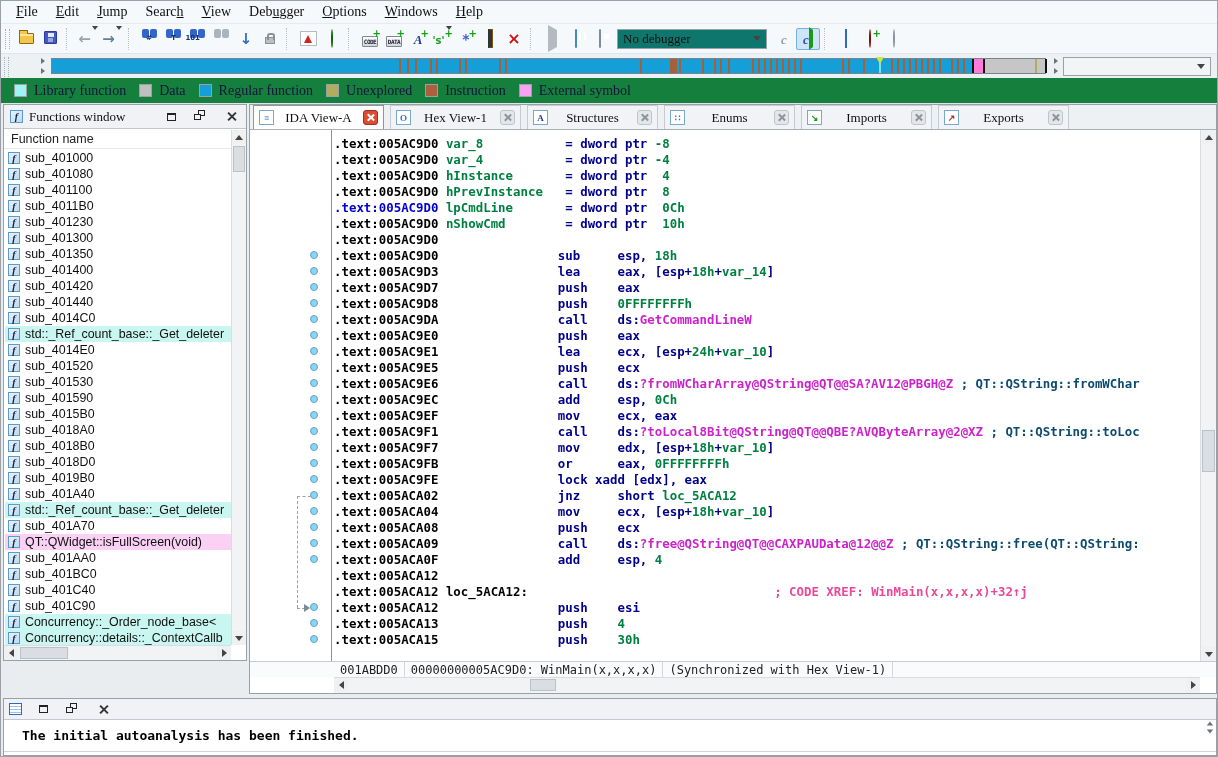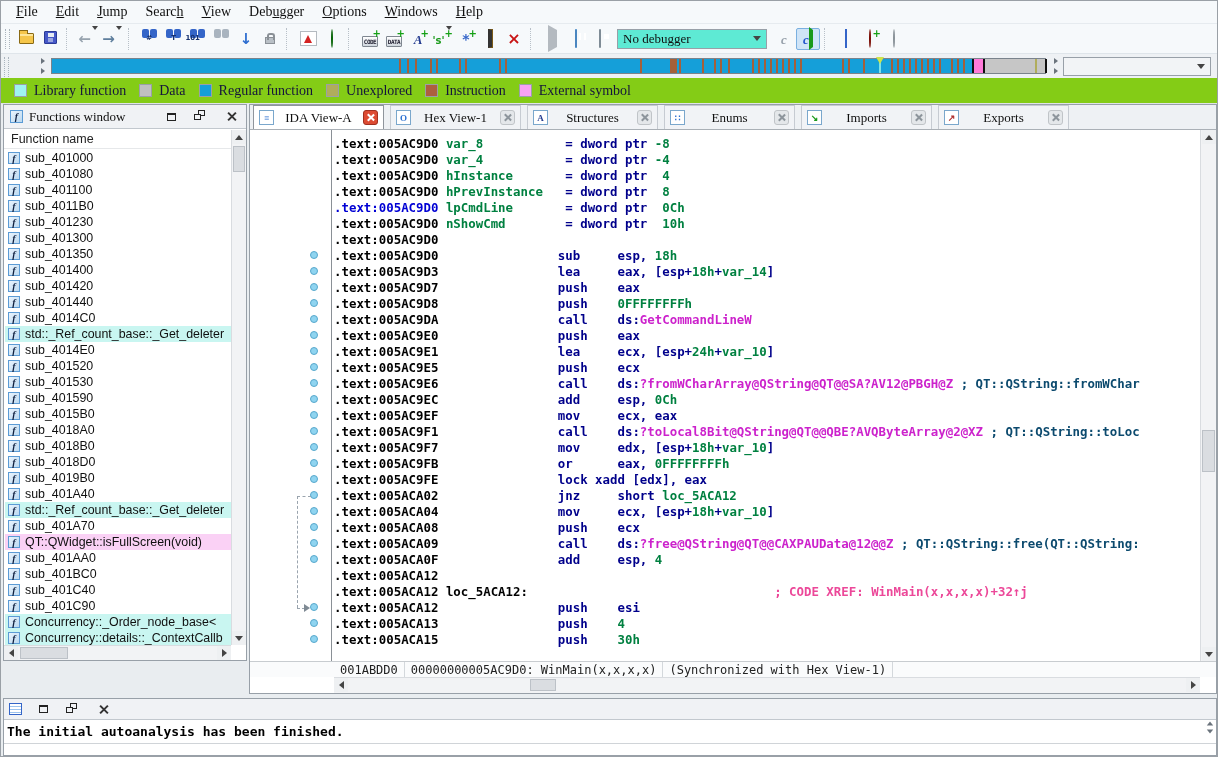--- a/index.html
+++ b/index.html
@@ -10,21 +10,21 @@
   .menubar{position:absolute;left:0;top:0;width:100%;height:23px;background:#f6f9fb;display:flex;align-items:center;padding-left:6px;border-bottom:1px solid #e6ebef}
   .menu-item{font:14px "Liberation Serif",serif;color:#101010;padding:1px 9px;white-space:nowrap}
   .menu-item u{text-decoration:underline}
 
   .toolbar{position:absolute;left:0;top:23px;width:100%;height:30px;background:#f6f9fb;display:flex;align-items:center;padding-left:3px;border-bottom:1px solid #dfe5ea}
   .vgrip{width:5px;height:20px;border-left:1px dotted #aab4bd;border-right:1px dotted #aab4bd;margin:0 4px 0 1px;flex:none}
   .tb-group{display:flex;align-items:center}
   .tb-sep{width:6px;height:22px;border-left:1px dotted #b8c0c8;margin:0 4px;flex:none}
   .tb-btn{width:24px;height:22px;display:flex;align-items:center;justify-content:center;position:relative;flex:none}
   .tb-btn.pressed{background:#cfe4f7;border:1px solid #7ab0e0;border-radius:2px}
-  .tb-combo{width:150px;height:20px;border:1px solid #98a0a8;background:#5eead4;display:flex;align-items:center;padding:0 5px;margin:0 5px}
+  .tb-combo{width:150px;height:20px;border:1px solid #98a0a8;background:#0f766e;display:flex;align-items:center;padding:0 5px;margin:0 5px}
   .tb-combo-text{font:13px "Liberation Serif",serif;color:#101010;flex:1;white-space:nowrap}
 
   
   .tri-down{width:0;height:0;border-left:4px solid transparent;border-right:4px solid transparent;border-top:5px solid #444}
   .tri-down.sm{border-left-width:3px;border-right-width:3px;border-top-width:4px;margin-left:1px}
   .tri-up{width:0;height:0;border-left:4px solid transparent;border-right:4px solid transparent;border-bottom:5px solid #444}
   .tri-right{width:0;height:0;border-top:4px solid transparent;border-bottom:4px solid transparent;border-left:5px solid #444}
   .tri-left{width:0;height:0;border-top:4px solid transparent;border-bottom:4px solid transparent;border-right:5px solid #444}
   .tri-right.xs{border-top-width:3px;border-bottom-width:3px;border-left-width:4px;border-left-color:#6a737c}
   .x-glyph{position:relative;width:11px;height:11px;display:inline-block}
@@ -70,21 +70,21 @@
 
   
   .navrow{position:absolute;left:0;top:53px;width:100%;height:24px;background:#eef1f4}
   .nav-mini{position:absolute;width:11px;height:16px;top:4px;display:flex;flex-direction:column;justify-content:space-between;align-items:center}
   .navband{position:absolute;left:50px;top:4px;width:995px;height:16px;background:#eef1f4;border:1px solid #7a838c;overflow:visible}
   .nb-seg{position:absolute;top:0;height:14px}
   .nb-marker{position:absolute;top:-2px;width:0;height:0;border-left:4px solid transparent;border-right:4px solid transparent;border-top:7px solid #cde34a;z-index:3}
   .nav-combo{position:absolute;left:1062px;top:3px;width:148px;height:19px;border:1px solid #98a0a8;background:#f2f4f6;display:flex;align-items:center;justify-content:flex-end;padding:0 5px}
 
   
-  .legend{position:absolute;left:0;top:77px;width:100%;height:26px;background:#84cc16;display:flex;align-items:center;padding-left:13px;border-bottom:1px solid #e0e4e8}
+  .legend{position:absolute;left:0;top:77px;width:100%;height:26px;background:#15803d;display:flex;align-items:center;padding-left:13px;border-bottom:1px solid #e0e4e8}
   .lg-item{display:flex;align-items:center;margin-right:13px}
   .lg-sw{width:13px;height:13px;margin-right:7px;border:1px solid #9aa0a6;flex:none}
   .lg-label{font:14px "Liberation Serif",serif;color:#14143c;white-space:nowrap}
 
   
   .panel-title{height:24px;background:#f0f2f5;border-bottom:1px solid #c2c8ce;display:flex;align-items:center;padding:0 6px;gap:6px}
   .pt-text{font:13px "Liberation Serif",serif;color:#101010;flex:1;white-space:nowrap}
   .wb{width:18px;height:15px;display:flex;align-items:center;justify-content:center;margin-left:6px}
   .wb-max i{display:block;width:9px;height:8px;border:1px solid #222;border-top-width:2px}
   .wb-float{position:relative}
@@ -133,21 +133,21 @@
   .t-a{color:#000}.t-ab{color:#0000d4}.t-b{color:#000}.t-k{color:#00008b}
   .t-g{color:#008040}.t-m{color:#cc22cc}.t-c{color:#0c4a6e}.t-x{color:#ec4899}
   .d-vscroll{position:absolute;right:0;top:0;bottom:0;width:16px}
   .dstatus{position:absolute;left:0;right:0;bottom:16px;height:16px;border-top:1px solid #c8ccd0;display:flex;align-items:stretch;padding-left:84px;font:12px "DejaVu Sans Mono",monospace;color:#222;background:#fafbfc}
   .dstatus span{padding:0 6px;border-right:1px solid #d4d8dc;display:flex;align-items:center;white-space:nowrap}
   .d-hscroll{position:absolute;left:84px;right:16px;bottom:0;height:16px}
 
   
   .output-panel{position:absolute;left:2px;top:697px;width:1214px;height:58px;background:#fff;border:1px solid #98a0a8}
   .out-title{height:21px;background:#f0f2f5;border-bottom:1px solid #c2c8ce;display:flex;align-items:center;padding:0 5px;gap:6px}
-  .out-body{height:24px;display:flex;align-items:center;padding-left:3px;font:bold 13px "DejaVu Sans Mono",monospace;color:#000;border-bottom:1px solid #d0d4d8;position:relative}
+  .out-body{height:32px;display:flex;align-items:center;padding-left:18px;font:bold 13px "DejaVu Sans Mono",monospace;color:#000;border-bottom:1px solid #d0d4d8;position:relative}
   .out-mini{position:absolute;right:2px;top:1px;display:flex;flex-direction:column;gap:3px;align-items:center}
   .idc-row{position:absolute;left:0;right:0;bottom:0;height:15px;background:#eef1f4;display:flex;align-items:stretch}
   .idc-btn{width:50px;border-right:1px solid #98a0a8;display:flex;align-items:center;justify-content:center;font:12px "Liberation Serif",serif;color:#101010;background:#f4f6f8}
   .idc-input{flex:1;border:none;outline:none;background:#fff;font:12px "DejaVu Sans Mono",monospace;padding:0 3px}
 </style>
 </head>
 <body>
 
 <div class="app">
 

